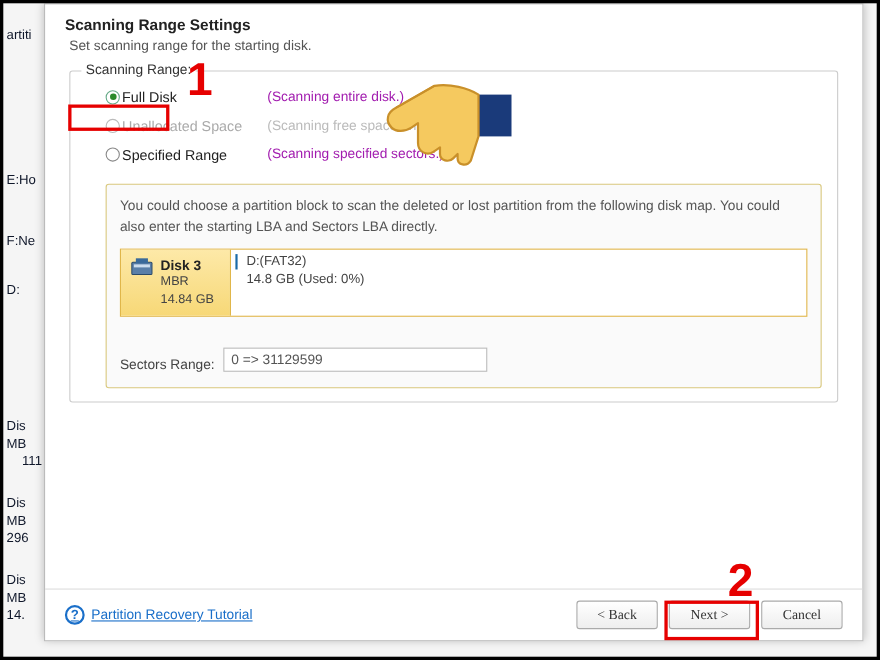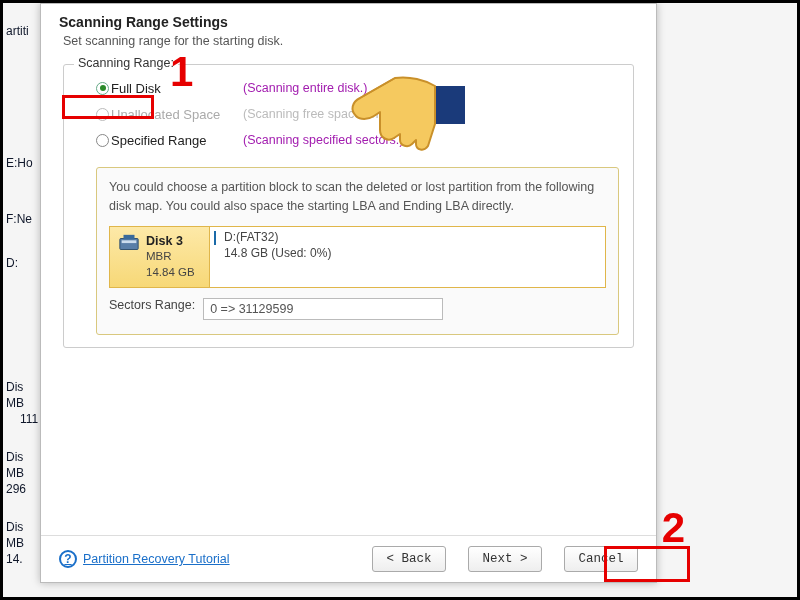--- a/index.html
+++ b/index.html
@@ -24,21 +24,21 @@
   .bg-window {
     position: absolute;
     top: 0; left: 0; right: 0; bottom: 0;
     background: #f5f5f5;
     filter: blur(0.3px);
   }
   .bg-item { position: absolute; font-size: 12px; color: #0f172a; }
   .dialog {
     position: absolute;
     top: 3px; left: 40px;
-    width: 617px;
+    width: 745px;
     height: 580px;
     background: #fff;
     border: 1px solid #bbb;
     box-shadow: 0 0 8px rgba(0,0,0,0.25);
     display: flex;
     flex-direction: column;
   }
   .dialog-header {
     padding: 10px 18px 6px 18px;
   }
@@ -169,23 +169,23 @@
     border: 1px solid #1a6aa8;
     margin: 2px 2px 4px 2px;
   }
   .disk-part-label {
     font-size: 12px; color: #444;
     padding-left: 6px;
     line-height: 1.35;
   }
   .sectors-row {
     display: flex;
-    align-items: flex-start;
+    align-items: flex-end;
     gap: 8px;
-    margin-top: 10px;
+    margin-top: 28px;
   }
   .sectors-label { font-size: 12.5px; color: #444; }
   .sectors-input {
     border: 1px solid #bbb;
     padding: 3px 6px;
     font-size: 12.5px;
     color: #555;
     width: 240px;
     background: #fff;
     font-family: inherit;
@@ -213,28 +213,28 @@
     align-items: center; justify-content: center;
     color: #1a6fc9;
     font-weight: bold;
     font-size: 12px;
     text-decoration: none;
   }
   .footer-spacer { flex: 1; }
   .btn {
     min-width: 74px;
     height: 26px;
-    margin-left: 22px;
+    margin-left: 10px;
     border: 1px solid #aaa;
     border-radius: 3px;
     background: linear-gradient(#fff, #eee);
     font-size: 12.5px;
     color: #333;
     cursor: pointer;
-    font-family: Liberation Mono, monospace;
+    font-family: Liberation Serif, serif;
   }
   .red-box-next {
     position: absolute;
     border: 3px solid #e60000;
     pointer-events: none;
   }
 </style>
 </head>
 <body>
 
@@ -279,21 +279,21 @@
         <span class="radio-desc disabled">(Scanning free space only.)</span>
       </div>
 
       <div class="radio-row">
         <span class="radio unsel"></span>
         <span class="radio-label">Specified Range</span>
         <span class="radio-desc">(Scanning specified sectors.)</span>
       </div>
 
       <div class="disk-panel">
-        <div class="disk-hint">You could choose a partition block to scan the deleted or lost partition from the following disk map. You could also space the starting LBA and Ending LBA directly.</div>
+        <div class="disk-hint">You could choose a partition block to scan the deleted or lost partition from the following disk map. You could also enter the starting LBA and Sectors LBA directly.</div>
 
         <div class="disk-block">
           <div class="disk-left">
             <svg class="disk-icon" viewBox="0 0 24 24">
               <rect x="2" y="6" width="20" height="12" rx="1" fill="#5a7fa8" stroke="#2a4a6a"></rect>
               <rect x="4" y="8" width="16" height="3" fill="#cde"></rect>
               <rect x="6" y="2" width="12" height="5" fill="#3a6a9a"></rect>
             </svg>
             <div class="disk-info">
               <div class="disk-name">Disk 3</div>

